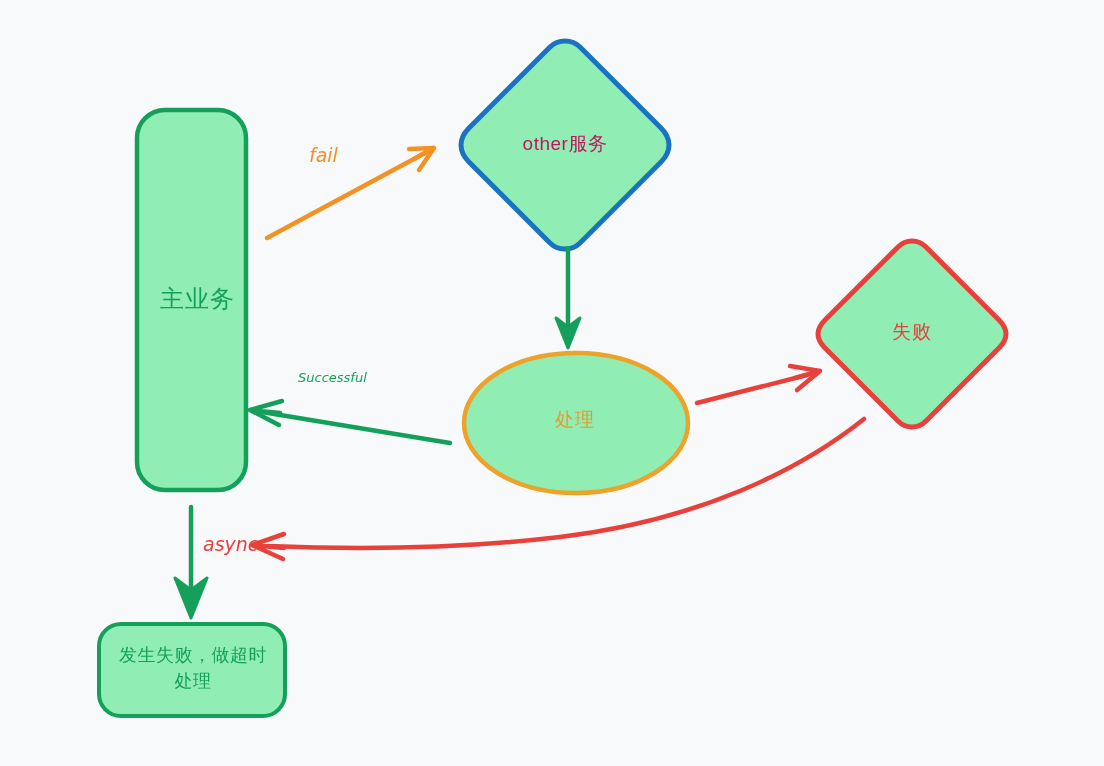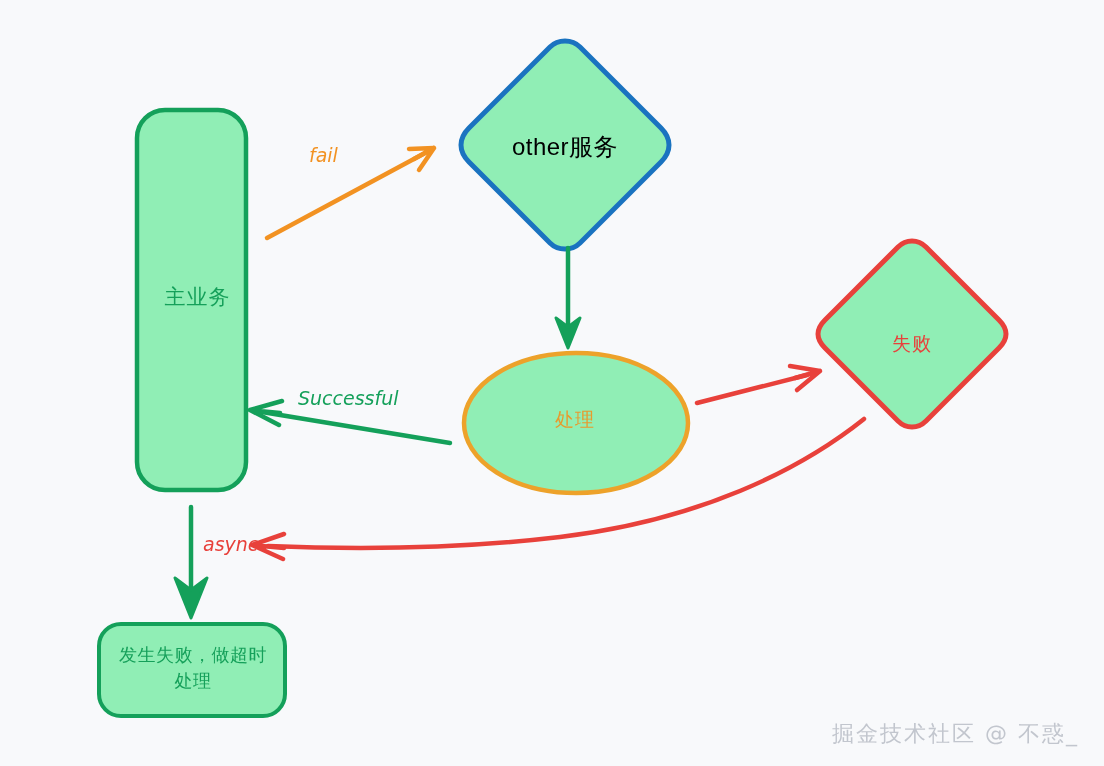--- a/index.html
+++ b/index.html
@@ -25,53 +25,53 @@
   .node-label {
     position: absolute;
     text-align: center;
     pointer-events: none;
     white-space: pre-line;
     line-height: 1.45;
   }
   
   #label-main-business {
     left: 135px; top: 282px; width: 125px;
-    font-size: 21px; color: #15a05a; letter-spacing: 1px;
+    font-size: 24px; color: #15a05a; letter-spacing: 1px;
   }
   #label-other-service {
     left: 485px; top: 130px; width: 160px;
-    font-size: 24px; color: #000000; letter-spacing: 0.5px;
+    font-size: 19px; color: #be185d; letter-spacing: 0.5px;
   }
   #label-process {
     left: 500px; top: 406px; width: 150px;
     font-size: 19px; color: #e89a2c; letter-spacing: 1px;
   }
   #label-failure {
-    left: 862px; top: 330px; width: 100px;
+    left: 862px; top: 318px; width: 100px;
     font-size: 19px; color: #e8413b; letter-spacing: 1px;
   }
   #label-timeout-handling {
     left: 103px; top: 642px; width: 180px;
     font-size: 18px; color: #15a05a; letter-spacing: 0.5px; text-align: center;
   }
   
   .edge-label {
     position: absolute;
     pointer-events: none;
     font-family: "DejaVu Sans", sans-serif;
     font-style: italic;
     white-space: nowrap;
   }
   #label-async {
     left: 309px; top: 144px;
     font-size: 19px; color: #f29222;
   }
   #label-successful {
-    left: 298px; top: 387px;
-    font-size: 19px; color: #14a05a;
+    left: 298px; top: 370px;
+    font-size: 13px; color: #14a05a;
   }
   #label-fail {
     left: 203px; top: 533px;
     font-size: 19px; color: #e8413b;
   }
   #watermark {
     position: absolute;
     left: 832px; top: 719px;
     font-size: 22px;
     color: #c2c6ce;
@@ -164,15 +164,14 @@
 
   <div class="node-label" id="label-timeout-handling">发生失败，做超时
 处理</div>
 
   <div class="edge-label" id="label-async">fail</div>
 
   <div class="edge-label" id="label-successful">Successful</div>
 
   <div class="edge-label" id="label-fail">async</div>
 
-  <div id="watermark">掘金技术社区 @ 不惑_</div>
 
 </div>
 
 </body></html>

